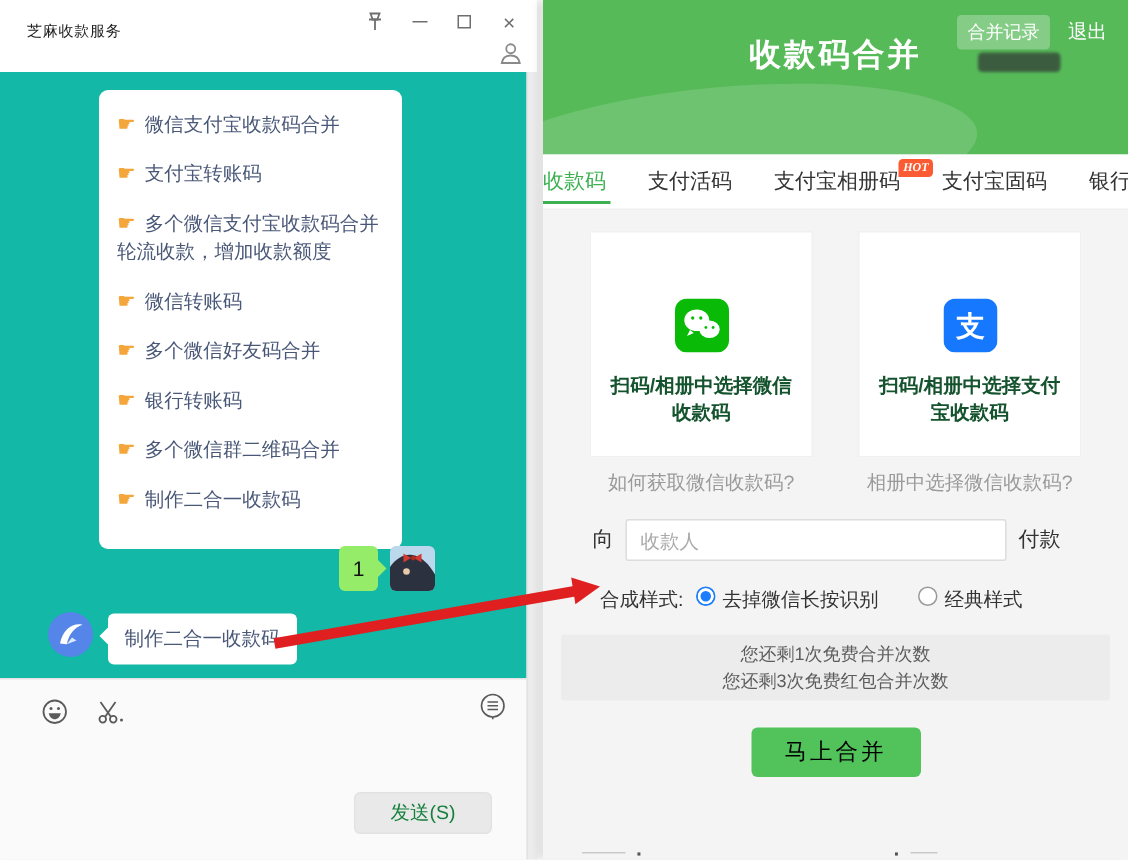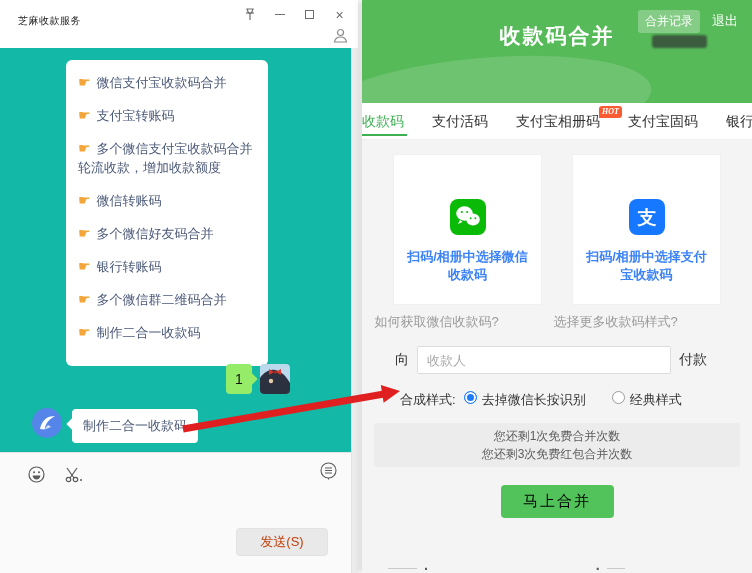--- a/index.html
+++ b/index.html
@@ -31,43 +31,43 @@
 
   .reply-row { position:absolute; left:32px; top:360px; }
   .service-avatar { position:absolute; left:0; top:0; width:30px; height:30px; }
   .reply-bubble { position:absolute; left:40px; top:1px; white-space:nowrap; background:#fff; border-radius:4px; padding:8px 11px; font-size:13px; color:#4a5878; }
   .reply-bubble::before { content:""; position:absolute; left:-4px; top:11px; width:8px; height:8px; background:#fff; transform:rotate(45deg); }
 
   .composer { position:absolute; left:0; top:452px; width:351px; height:121px; background:#fafafa; border-top:1px solid #e3e3e3; }
   .tools { position:relative; height:34px; padding:9px 14px 0 28px; display:flex; gap:20px; align-items:center; }
   .tool { color:#5a5a5a; cursor:pointer; display:inline-flex; }
   .tool-right { position:absolute; right:14px; top:9px; }
-  .send-btn { position:absolute; right:23px; bottom:17px; width:92px; height:28px; background:#e9e9e9; border:1px solid #e2e2e2; border-radius:4px; font-size:13px; color:#c2410c; font-family:inherit; cursor:pointer; }
+  .send-btn { position:absolute; right:23px; bottom:17px; width:92px; height:28px; background:#e9e9e9; border:1px solid #e2e2e2; border-radius:4px; font-size:13px; color:#15803d; font-family:inherit; cursor:pointer; }
 
   
   .right-window { position:absolute; left:362px; top:0; width:390px; height:573px; background:#f4f4f4; box-shadow:-2px 0 6px rgba(0,0,0,.12); }
   .panel-header { position:absolute; left:0; top:0; width:100%; height:103px; background:#57ba59; overflow:hidden; }
   .panel-header::after { content:""; position:absolute; left:-50px; bottom:-45px; width:340px; height:90px; background:rgba(255,255,255,.14); border-radius:50%; transform:rotate(-5deg); }
   .panel-title { position:absolute; left:0; right:0; top:22px; text-align:center; font-size:21px; font-weight:bold; color:#fff; letter-spacing:2px; }
   .history-pill { position:absolute; top:10px; right:52px; background:rgba(255,255,255,.28); color:#fff; font-size:12px; padding:3px 7px; border-radius:3px; cursor:pointer; }
   .logout { position:absolute; top:12px; right:14px; color:#fff; font-size:13px; cursor:pointer; }
   .masked-phone { position:absolute; top:35px; right:45px; width:55px; height:13px; background:#38503c; border-radius:3px; opacity:.88; filter:blur(1px); }
 
   .tabs { position:absolute; left:0; top:103px; width:100%; height:37px; background:#fff; display:flex; overflow:hidden; border-bottom:1px solid #efefef;font-family:Liberation Serif, serif; }
   .tab { position:relative; flex:none; margin-right:28px; font-size:14px; color:#333; line-height:37px; cursor:pointer; white-space:nowrap; }
   .tab.active { color:#3db152; }
   .tab.active::after { content:""; position:absolute; left:-3px; right:-3px; bottom:3px; height:2px; background:#3db152; }
   .hot-badge { position:absolute; top:3px; right:-22px; background:#fb5b33; color:#fff; font-size:8px; font-weight:bold; line-height:10px; padding:1px 3px; border-radius:3px 3px 3px 0; }
 
   .content { position:absolute; left:0; top:140px; width:100%; }
   .cards { display:flex; justify-content:center; gap:30px; margin-top:14px; }
   .qr-card { width:149px; height:151px; background:#fff; border:1px solid #f0f0f0; display:flex; flex-direction:column; align-items:center; padding-top:44px; cursor:pointer; }
-  .qr-card p { margin-top:13px; width:122px; text-align:center; font-size:13px; font-weight:bold; color:#3b82f6; line-height:18px; }
+  .qr-card p { margin-top:13px; width:122px; text-align:center; font-size:13px; font-weight:bold; color:#14532d; line-height:18px; }
   .logo { width:36px; height:36px; display:block; }
-  .links { display:flex; gap:30px; margin-top:8px; }
+  .links { display:flex; justify-content:center; gap:30px; margin-top:8px; }
   .links span { width:149px; text-align:center; font-size:13px; color:#9a9a9a; cursor:pointer; }
 
   .pay-row { display:flex; align-items:center; margin:15px 45px 0 33px; }
   .pay-lbl { font-size:14px; color:#333; flex:none; }
   .payee-input { flex:1; height:28px; margin:0 8px; border:1px solid #dcdcdc; border-radius:2px; background:#fff; padding:0 9px; font-size:13px; color:#be185d; font-family:inherit; outline:none; }
   .payee-input::placeholder { color:#aaa; }
 
   .style-row { display:flex; align-items:center; margin-top:17px; padding-left:38px; font-size:13px; color:#333; }
   .style-row .lbl { margin-right:8px; }
   .opt { display:inline-flex; align-items:flex-start; margin-right:26px; cursor:pointer; }
@@ -236,21 +236,21 @@
                 <rect width="36" height="36" rx="8" fill="#1677FF"></rect>
                 <text x="18" y="25" text-anchor="middle" font-size="19" font-weight="bold" fill="#fff">支</text>
               </svg>
           </span>
           <p>扫码/相册中选择支付宝收款码</p>
         </div>
       </div>
 
       <div class="links">
         <span>如何获取微信收款码?</span>
-        <span>选择更多收款码样式?</span>
+        <span>相册中选择微信收款码?</span>
       </div>
 
       <div class="pay-row">
         <span class="pay-lbl">向</span>
         <input class="payee-input" type="text" placeholder="收款人" style="">
         <span class="pay-lbl">付款</span>
       </div>
 
       <div class="style-row">
         <span class="lbl">合成样式:</span>

